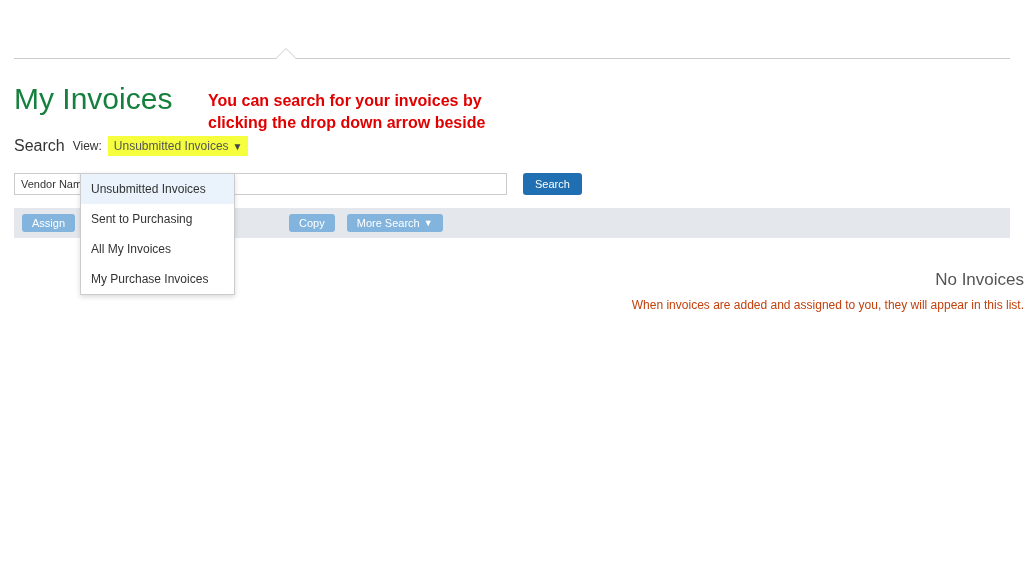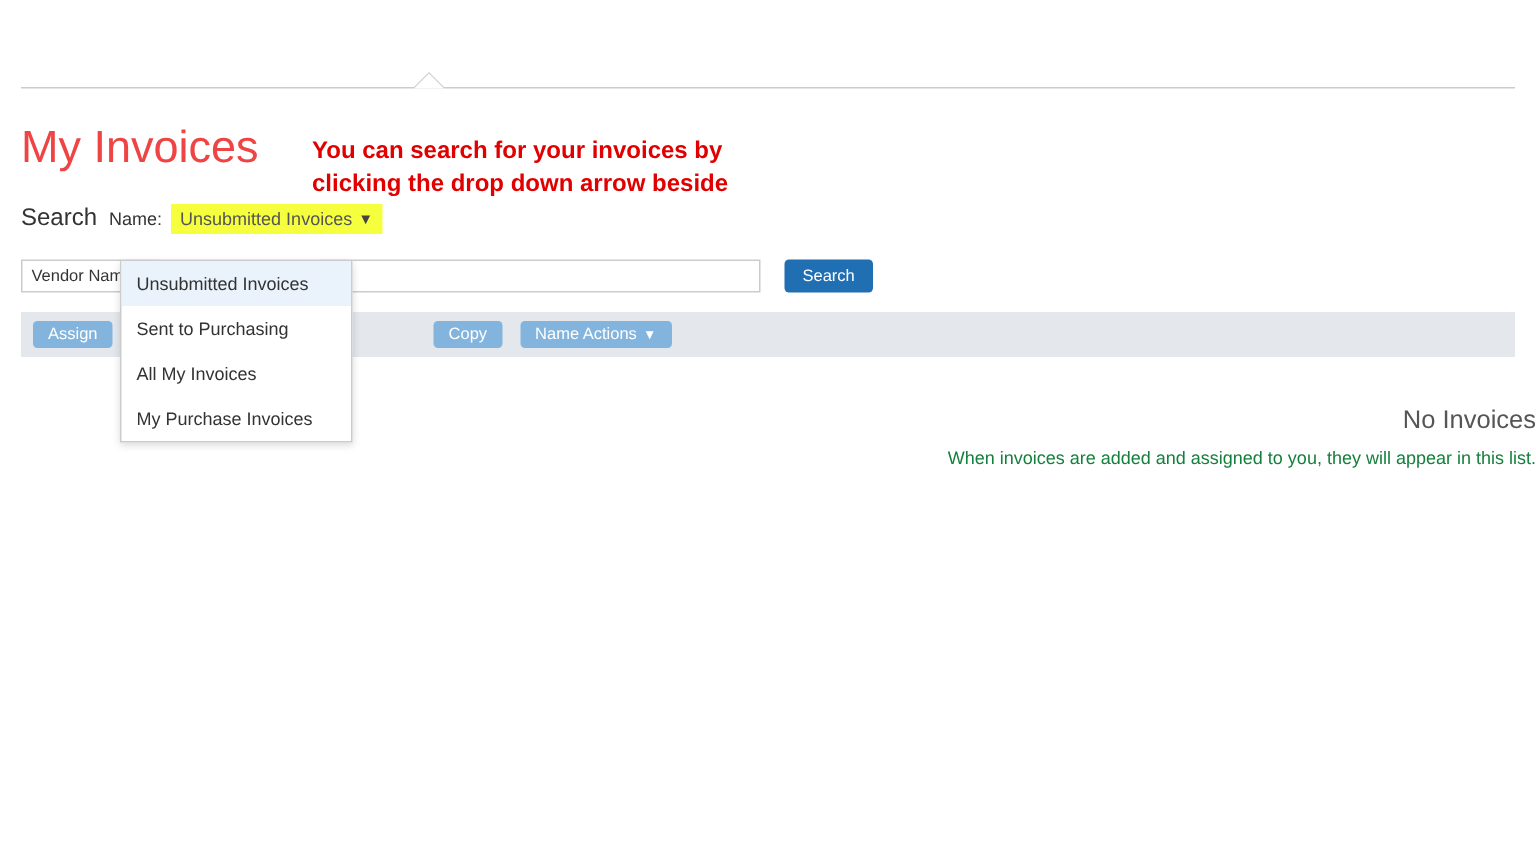--- a/index.html
+++ b/index.html
@@ -41,21 +41,21 @@
   .topline-caret::after {
     border-bottom: 10px solid #fff;
     top: 1px;
   }
   .page-title {
     position: absolute;
     top: 82px;
     left: 14px;
     font-size: 30px;
     font-weight: 300;
-    color: #ef4444;
+    color: #15803d;
   }
   .annotation {
     position: absolute;
     top: 90px;
     left: 208px;
     width: 300px;
     color: #e10000;
     font-size: 16px;
     line-height: 1.35;
     font-weight: bold;
@@ -167,21 +167,21 @@
     right: 0;
     text-align: right;
   }
   .empty-title {
     font-size: 17px;
     color: #555;
     margin-bottom: 8px;
   }
   .empty-sub {
     font-size: 12px;
-    color: #15803d;
+    color: #c2410c;
   }
   .dropdown-menu {
     position: absolute;
     top: 173px;
     left: 80px;
     width: 155px;
     background: #fff;
     border: 1px solid #ccc;
     box-shadow: 0 2px 5px rgba(0,0,0,.15);
     z-index: 50;
@@ -202,21 +202,21 @@
 
 <div class="topline"></div>
 <div class="topline-caret"></div>
 
 <h1 class="page-title">My Invoices</h1>
 
 <div class="annotation">You can search for your invoices by clicking the drop down arrow beside view</div>
 
 <div class="search-row">
   <span class="search-label">Search</span>
-  <span class="view-label">Name:</span>
+  <span class="view-label">View:</span>
   <span class="view-value">
     <span>Unsubmitted Invoices</span>
     <span class="tri">▼</span>
   </span>
 </div>
 
 <div class="filter-row">
   <span class="vendor-wrap">
     <select class="vendor-select">
       <option>Vendor Name</option>
@@ -224,21 +224,21 @@
   </span>
   <input class="search-input" type="text" value="" style="">
   <button class="btn-search">Search</button>
 </div>
 
 <div class="action-bar">
   <button class="action-btn">Assign</button>
   <span class="action-spacer"></span>
   <button class="action-btn">Copy</button>
   <button class="action-btn">
-    <span>Name Actions</span>
+    <span>More Search</span>
     <span class="tri">▼</span>
   </button>
 </div>
 
 <div class="empty-area">
   <div class="empty-title">No Invoices</div>
   <div class="empty-sub">When invoices are added and assigned to you, they will appear in this list.</div>
 </div>
 
 <div class="dropdown-menu">

